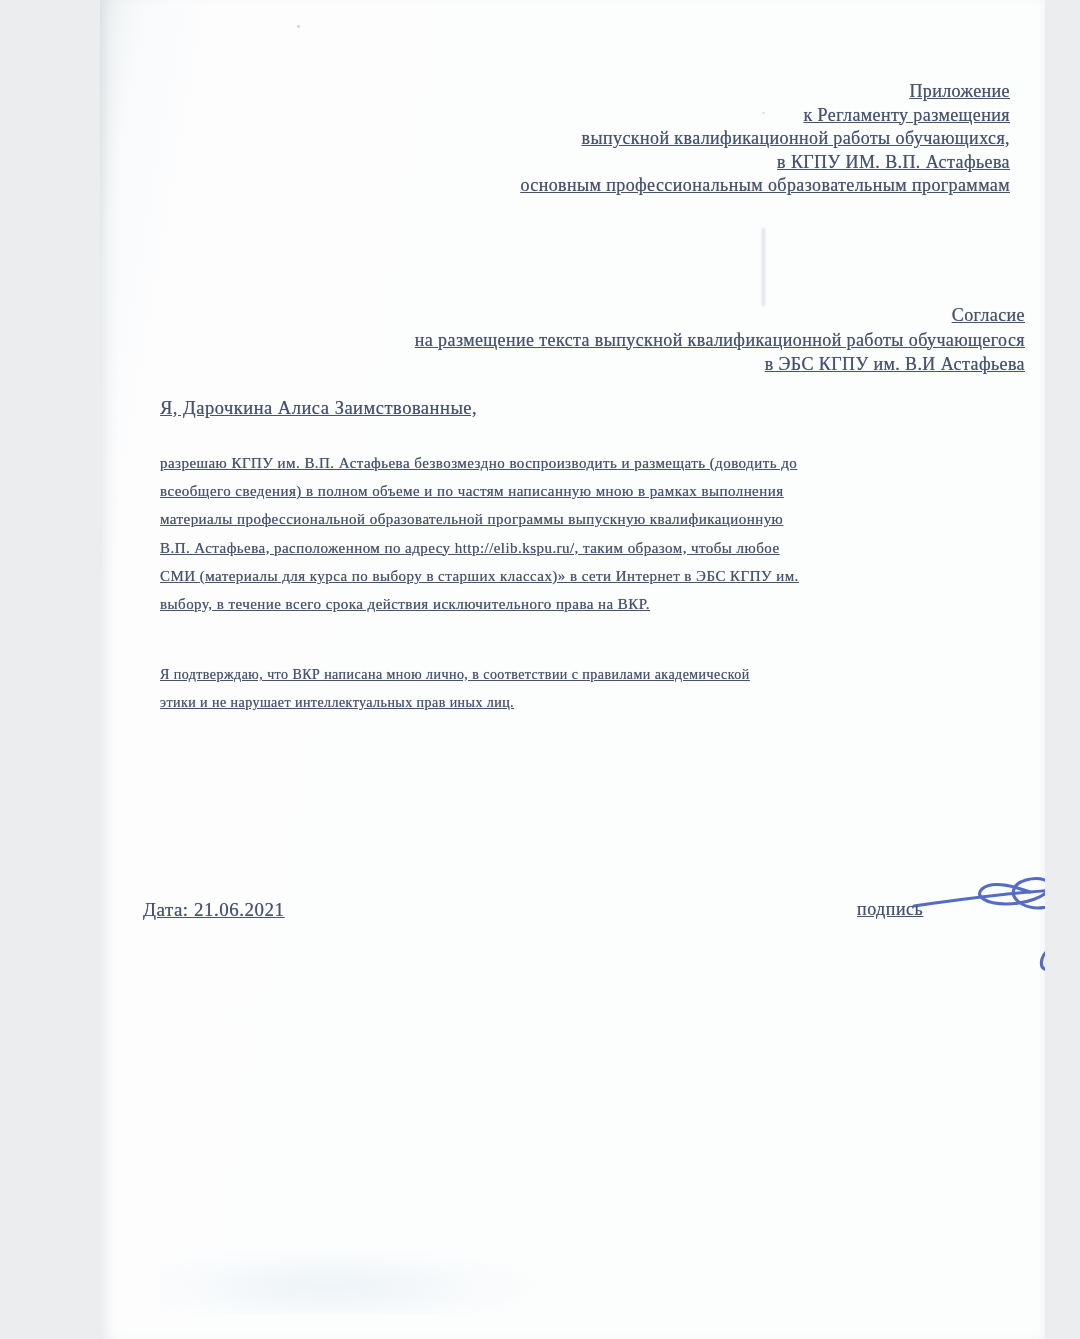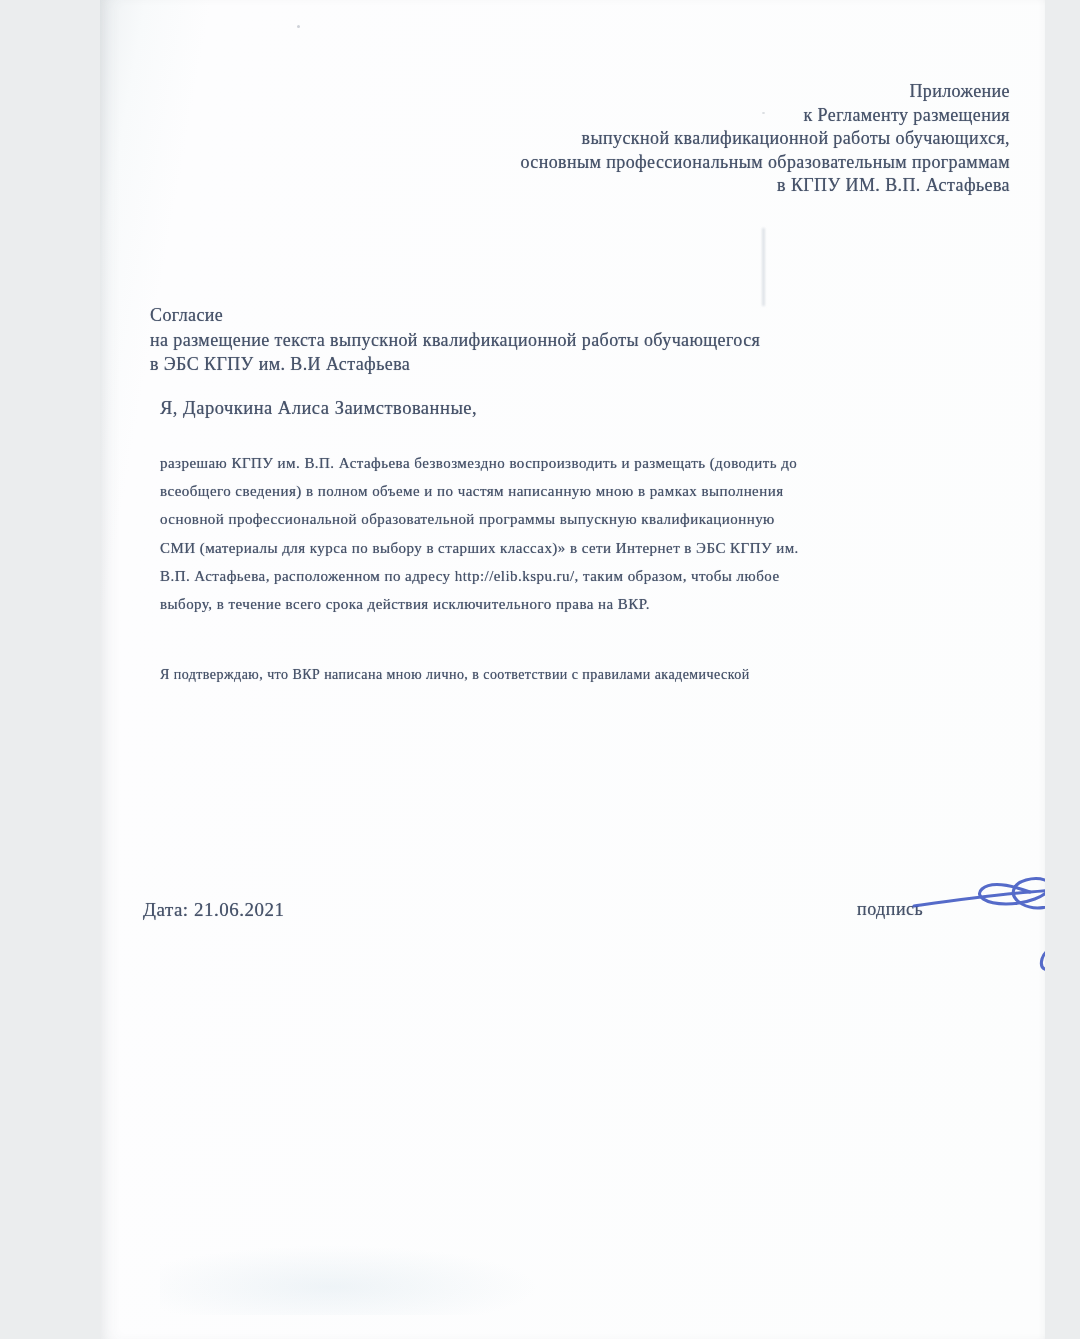--- a/index.html
+++ b/index.html
@@ -26,37 +26,37 @@
     background:
       linear-gradient(100deg, #eef1f3 0px, #f8fafb 45px, #fdfdfe 110px, #fcfdfd 100%);
     box-shadow: inset 14px 0 20px -14px rgba(60,70,80,0.18),
                 inset -6px 0 10px -8px rgba(60,70,80,0.10);
     overflow: hidden;
   }
   .ink {
     color: #47536a;
     text-shadow: 0 0 0.7px rgba(71,83,106,0.75);
   }
-  .line { white-space: nowrap; }
+  .line { white-space: nowrap; text-decoration: underline; }
 
   .header-block {
     position: absolute;
     top: 80px;
     right: 35px;
     text-align: right;
     font-size: 18px;
     line-height: 23.5px;
     letter-spacing: 0.4px;
   }
   .title-block {
     position: absolute;
     top: 303px;
     left: 50px;
     right: 20px;
-    text-align: left;
+    text-align: right;
     font-size: 18px;
     line-height: 24.5px;
     letter-spacing: 0.4px;
   }
   .declarant {
     position: absolute;
     left: 60px;
     top: 398px;
     font-size: 18.5px;
     letter-spacing: 0.5px;
@@ -133,43 +133,44 @@
 
     <div class="crease"></div>
     <div class="smudge"></div>
     <div class="speck1"></div>
     <div class="speck2"></div>
 
     <div class="header-block ink">
       <div class="line">Приложение</div>
       <div class="line">к Регламенту размещения</div>
       <div class="line">выпускной квалификационной работы обучающихся,</div>
+      <div class="line">в КГПУ ИМ. В.П. Астафьева</div>
       <div class="line">основным профессиональным образовательным программам</div>
-      <div class="line">в КГПУ ИМ. В.П. Астафьева</div>
     </div>
 
     <div class="title-block ink">
       <div class="line">Согласие</div>
       <div class="line">на размещение текста выпускной квалификационной работы обучающегося</div>
       <div class="line">в ЭБС КГПУ им. В.И Астафьева</div>
     </div>
 
     <div class="declarant ink line">Я, Дарочкина Алиса Заимствованные,</div>
 
     <div class="para1 ink">
       <div class="line">разрешаю КГПУ им. В.П. Астафьева безвозмездно воспроизводить и размещать (доводить до</div>
       <div class="line">всеобщего сведения) в полном объеме и по частям написанную мною в рамках выполнения</div>
-      <div class="line">основной профессиональной образовательной программы выпускную квалификационную</div>
+      <div class="line">материалы профессиональной образовательной программы выпускную квалификационную</div>
+      <div class="line">В.П. Астафьева, расположенном по адресу http://elib.kspu.ru/, таким образом, чтобы любое</div>
       <div class="line">СМИ (материалы для курса по выбору в старших классах)» в сети Интернет в ЭБС КГПУ им.</div>
-      <div class="line">В.П. Астафьева, расположенном по адресу http://elib.kspu.ru/, таким образом, чтобы любое</div>
       <div class="line">выбору, в течение всего срока действия исключительного права на ВКР.</div>
     </div>
 
     <div class="para2 ink">
       <div class="line">Я подтверждаю, что ВКР написана мною лично, в соответствии с правилами академической</div>
+      <div class="line">этики и не нарушает интеллектуальных прав иных лиц.</div>
     </div>
 
     <div class="date-label ink line">Дата: 21.06.2021</div>
     <div class="sign-label ink line">подпись</div>
 
     <svg class="signature-svg" viewBox="0 0 225 155" fill="none" xmlns="http://www.w3.org/2000/svg">
       <g stroke="#3f57c2" stroke-width="3.1" stroke-linecap="round" fill="none">
 
         <path d="M2 44 C 30 40, 70 34, 118 30 C 150 27, 175 26, 196 26"></path>
 

